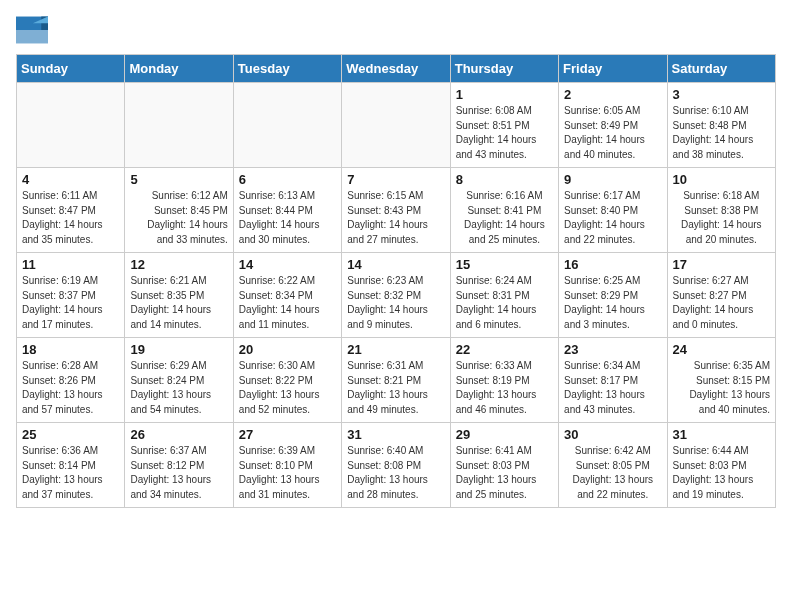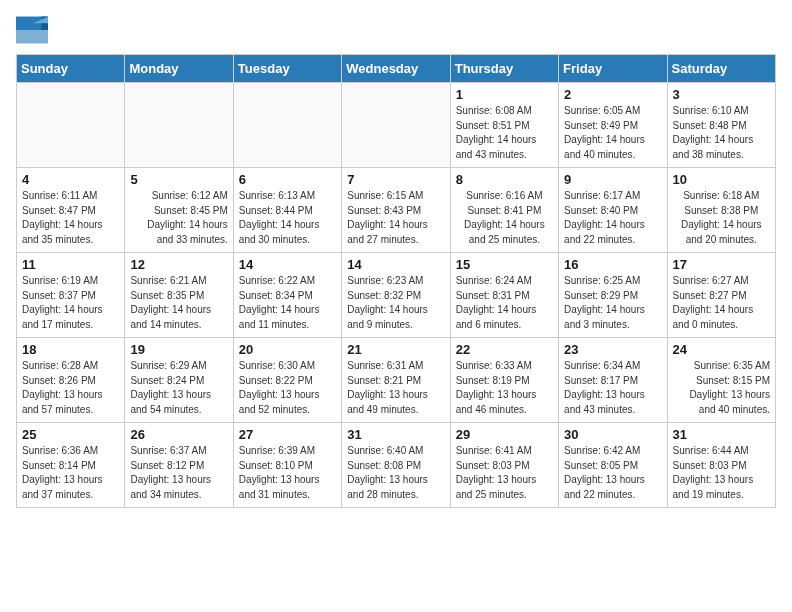--- a/index.html
+++ b/index.html
@@ -297,21 +297,21 @@
 Daylight: 13 hours and 28 minutes.</div>
         </td>
         <td>
           <span class="day-number">29</span>
           <div class="day-info" style="white-space: pre-line;">Sunrise: 6:41 AM
 Sunset: 8:03 PM
 Daylight: 13 hours and 25 minutes.</div>
         </td>
         <td>
           <span class="day-number">30</span>
-          <div class="day-info" style="white-space: pre-line;">Sunrise: 6:42 AM
+          <div class="day-info" style="white-space: pre-line; text-align: center;">Sunrise: 6:42 AM
 Sunset: 8:05 PM
 Daylight: 13 hours and 22 minutes.</div>
         </td>
         <td>
           <span class="day-number">31</span>
           <div class="day-info" style="white-space: pre-line;">Sunrise: 6:44 AM
 Sunset: 8:03 PM
 Daylight: 13 hours and 19 minutes.</div>
         </td>
       </tr>

